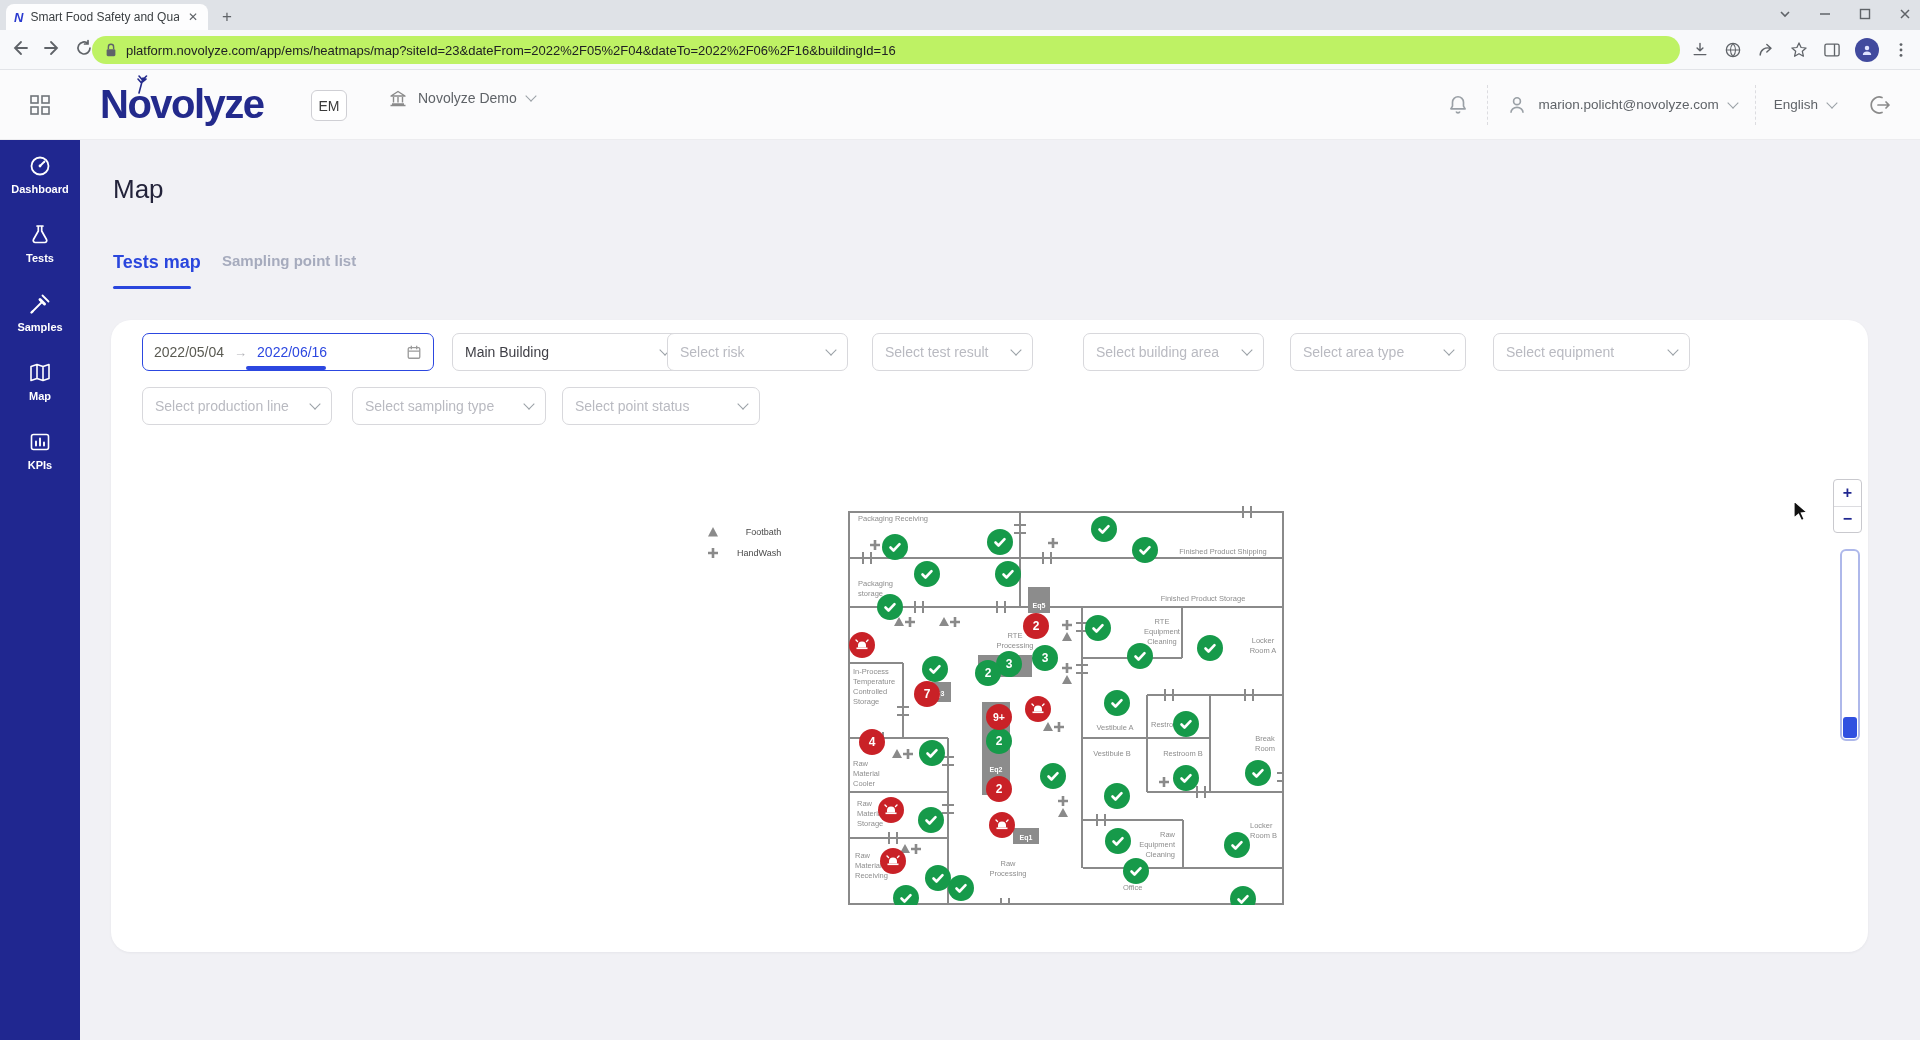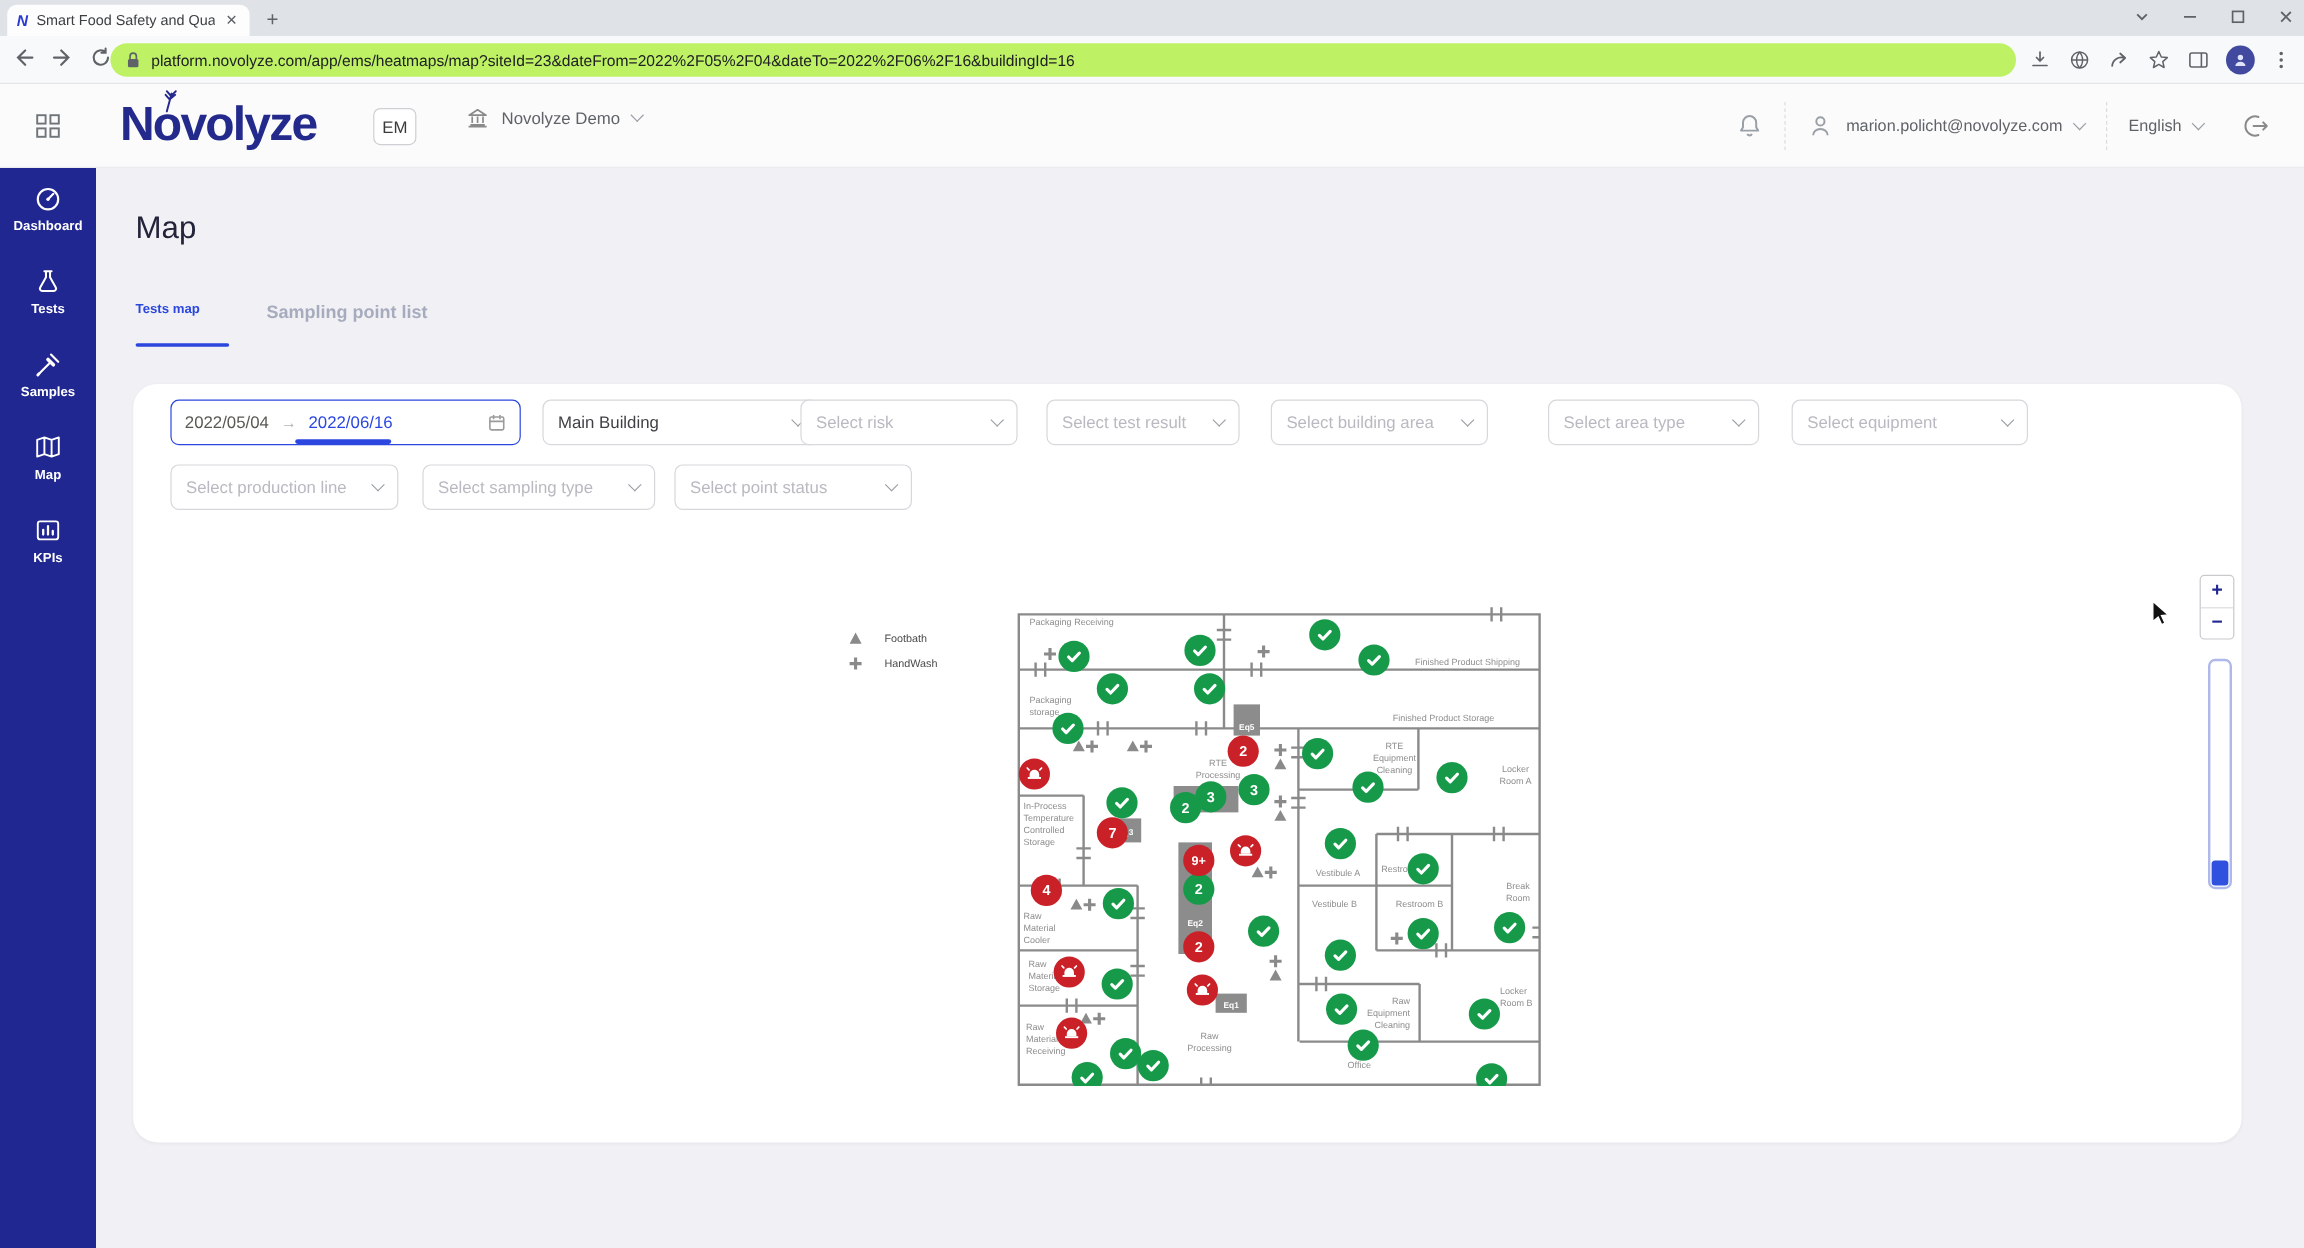--- a/index.html
+++ b/index.html
@@ -38,41 +38,41 @@
           transform:rotate(45deg); margin-top:-4px; }
 
   
   .sidebar { position:absolute; left:0; top:140px; width:80px; height:900px; background:#202790; }
   .sb-item { width:80px; height:69px; display:flex; flex-direction:column; align-items:center; justify-content:center; gap:5px; }
   .sb-label { color:#fff; font-size:11px; font-weight:700; }
 
   
   .main { position:absolute; left:80px; top:140px; width:1840px; height:900px; }
   .page-title { position:absolute; left:33px; top:34px; font-size:26px; font-weight:500; color:#23233a; }
-  .tab-tests { position:absolute; left:33px; top:112px; font-size:11px; font-weight:700; color:#2a46dd; }
+  .tab-tests { position:absolute; left:33px; top:112px; font-size:18px; font-weight:700; color:#2a46dd; }
   .tab-sampling { position:absolute; left:142px; top:112px; font-size:15px; font-weight:700; color:#a6abbd; }
   .tab-underline { position:absolute; left:33px; top:146px; width:78px; height:3px; background:#2a46dd; border-radius:2px; }
   .card { position:absolute; left:31px; top:180px; width:1757px; height:632px; background:#fff; border-radius:20px;
           box-shadow:0 1px 3px rgba(20,20,40,0.05); }
 
   
   .daterange { position:absolute; left:31px; top:13px; width:292px; height:38px; border:1.5px solid #2c47e0; border-radius:7px;
                background:#fff; display:flex; align-items:center; padding:0 11px; gap:10px; overflow:hidden; }
   .d-from { font-size:14px; color:#5a5a52; }
   .d-arrow { color:#b3b3b8; font-size:13px; }
   .d-to { font-size:14px; color:#2c47e0; }
   .d-bar { position:absolute; left:103px; bottom:0; width:80px; height:4px; background:#2c47e0; border-radius:2px; }
   .sel { position:absolute; height:38px; border:1px solid #d8d8dc; border-radius:7px; background:#fff;
          display:flex; align-items:center; justify-content:space-between; padding:0 12px; font-size:14px; }
   .sel .ph { color:#b9bac1; }
   .sel .val { color:#3f3f46; }
 
   
   .legend { position:absolute; left:596px; top:206px; display:flex; flex-direction:column; gap:9px; }
-  .leg-row { display:flex; align-items:center; gap:18px; font-size:9px; color:#4a4a4a; }
+  .leg-row { display:flex; align-items:center; gap:18px; font-size:9px; color:#4a4a4a;justify-content:space-between; }
   .plan { position:absolute; left:734px; top:185px; }
   svg text { font-family:"Liberation Sans", sans-serif; }
 
   .zoombtns { position:absolute; left:1722px; top:159px; width:29px; height:54px; background:#fff;
               border:1px solid #c9c9ce; border-radius:4px; display:flex; flex-direction:column; }
   .zoombtns div { flex:1; display:flex; align-items:center; justify-content:center; color:#202790; font-size:16px; font-weight:700; }
   .zoombtns div:first-child { border-bottom:1px solid #dcdce0; }
   .zslider { position:absolute; left:1729px; top:229px; width:20px; height:192px; border:2px solid #aeb8ea; border-radius:6px; background:#fff; }
   .zhandle { position:absolute; left:1px; top:166px; width:14px; height:21px; background:#3050e0; border-radius:3px; }
 
@@ -265,21 +265,21 @@
         <span class="chev"></span>
       </div>
       <div class="sel" style="left:556px;top:13px;width:181px">
         <span class="ph">Select risk</span>
         <span class="chev"></span>
       </div>
       <div class="sel" style="left:761px;top:13px;width:161px">
         <span class="ph">Select test result</span>
         <span class="chev"></span>
       </div>
-      <div class="sel" style="left:948px;top:13px;width:181px">
+      <div class="sel" style="left:972px;top:13px;width:181px">
         <span class="ph">Select building area</span>
         <span class="chev"></span>
       </div>
       <div class="sel" style="left:1179px;top:13px;width:176px">
         <span class="ph">Select area type</span>
         <span class="chev"></span>
       </div>
       <div class="sel" style="left:1382px;top:13px;width:197px">
         <span class="ph">Select equipment</span>
         <span class="chev"></span>

